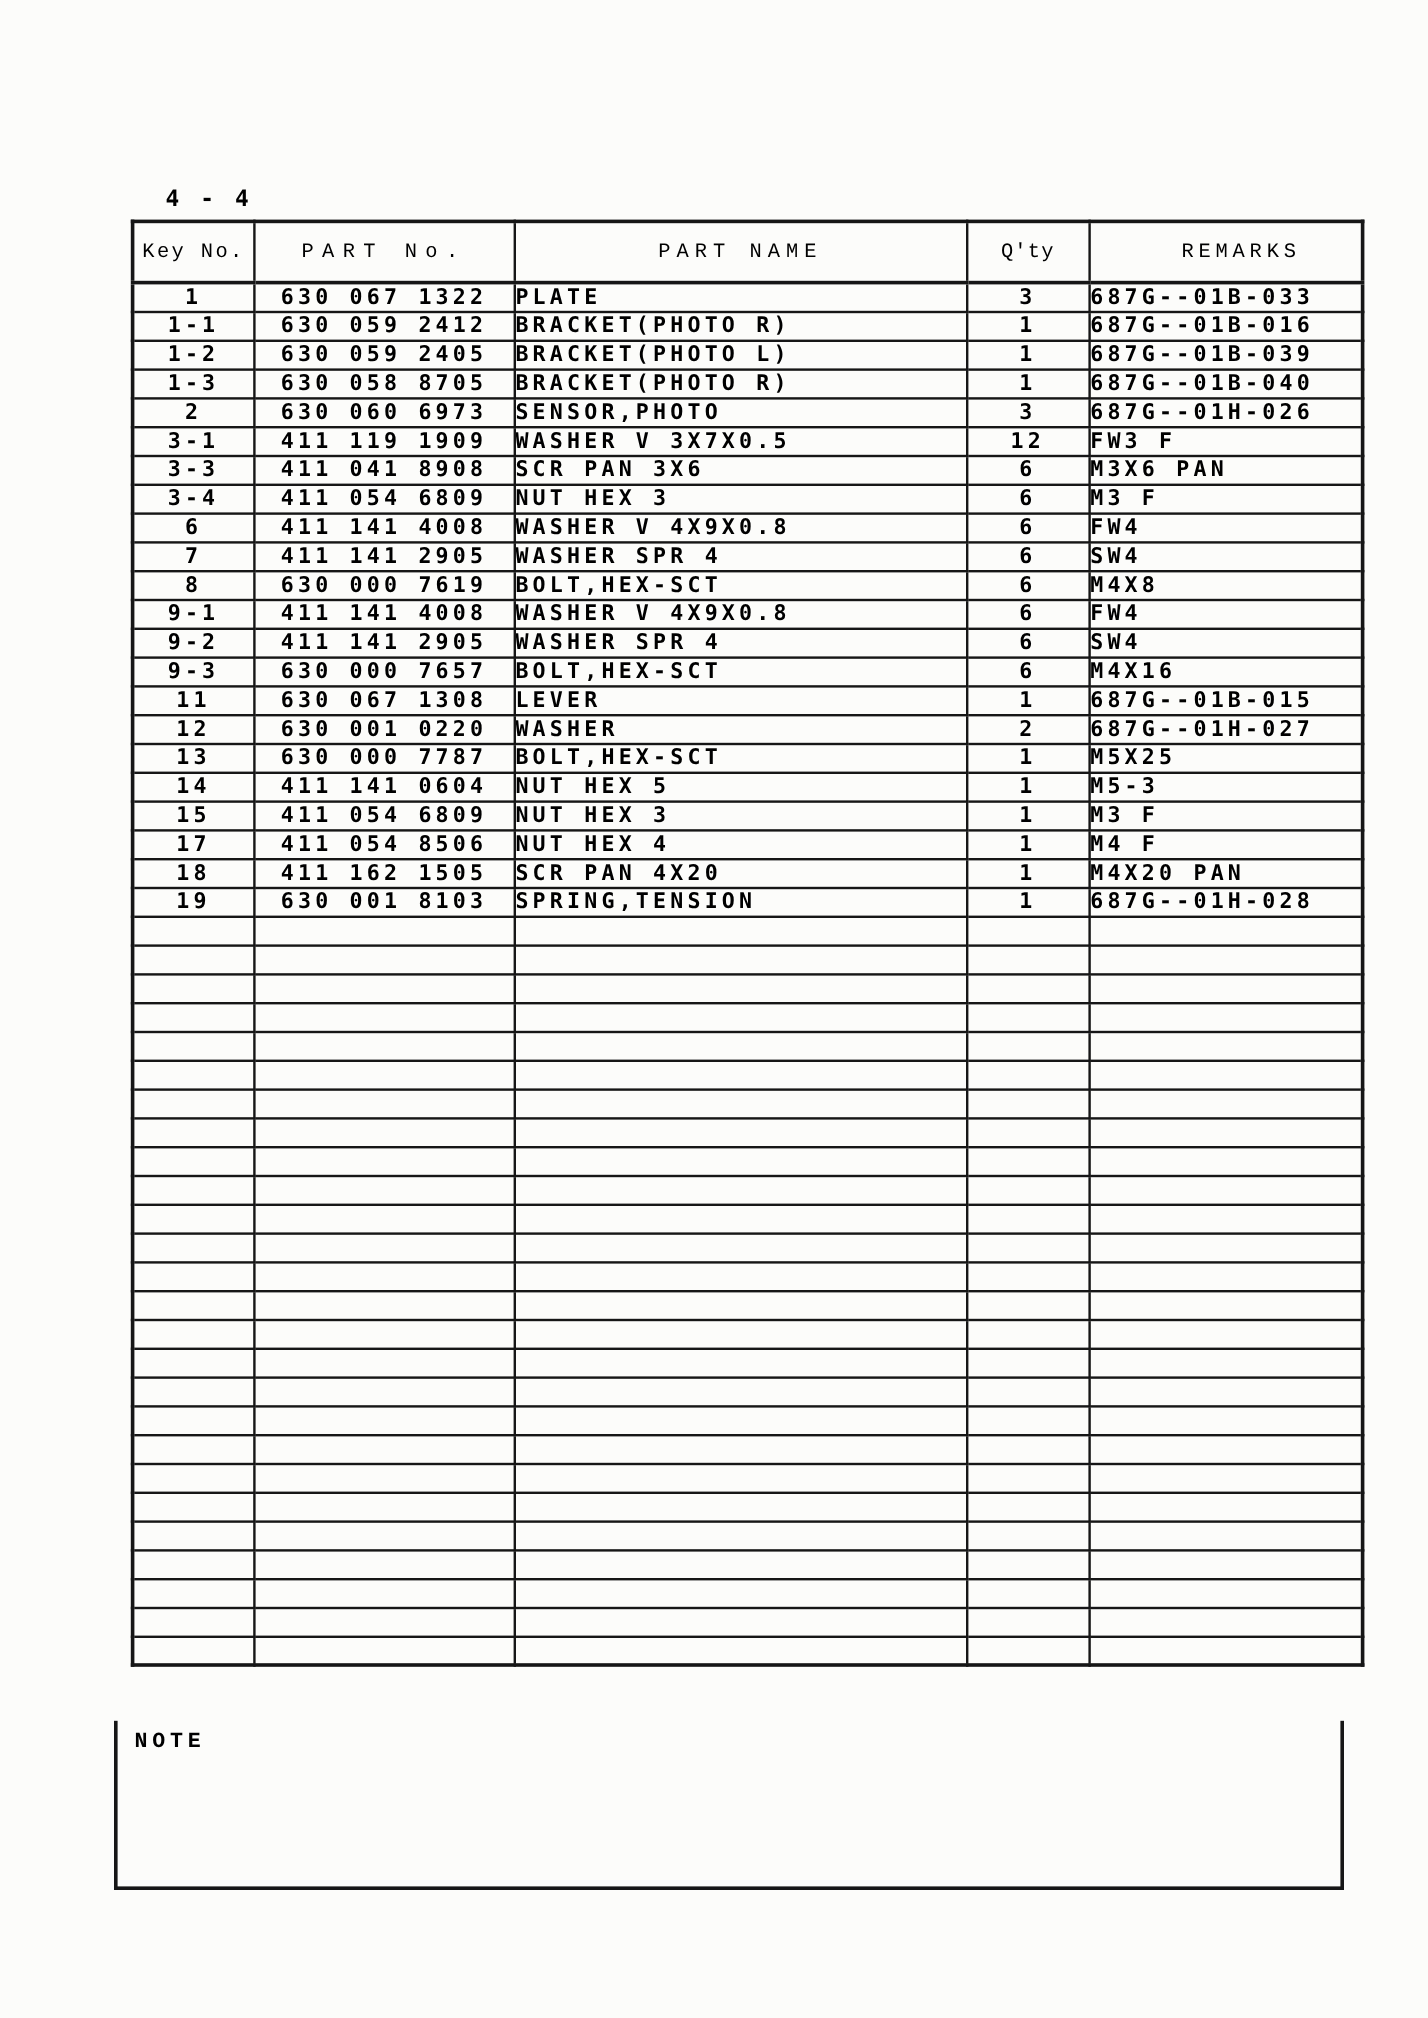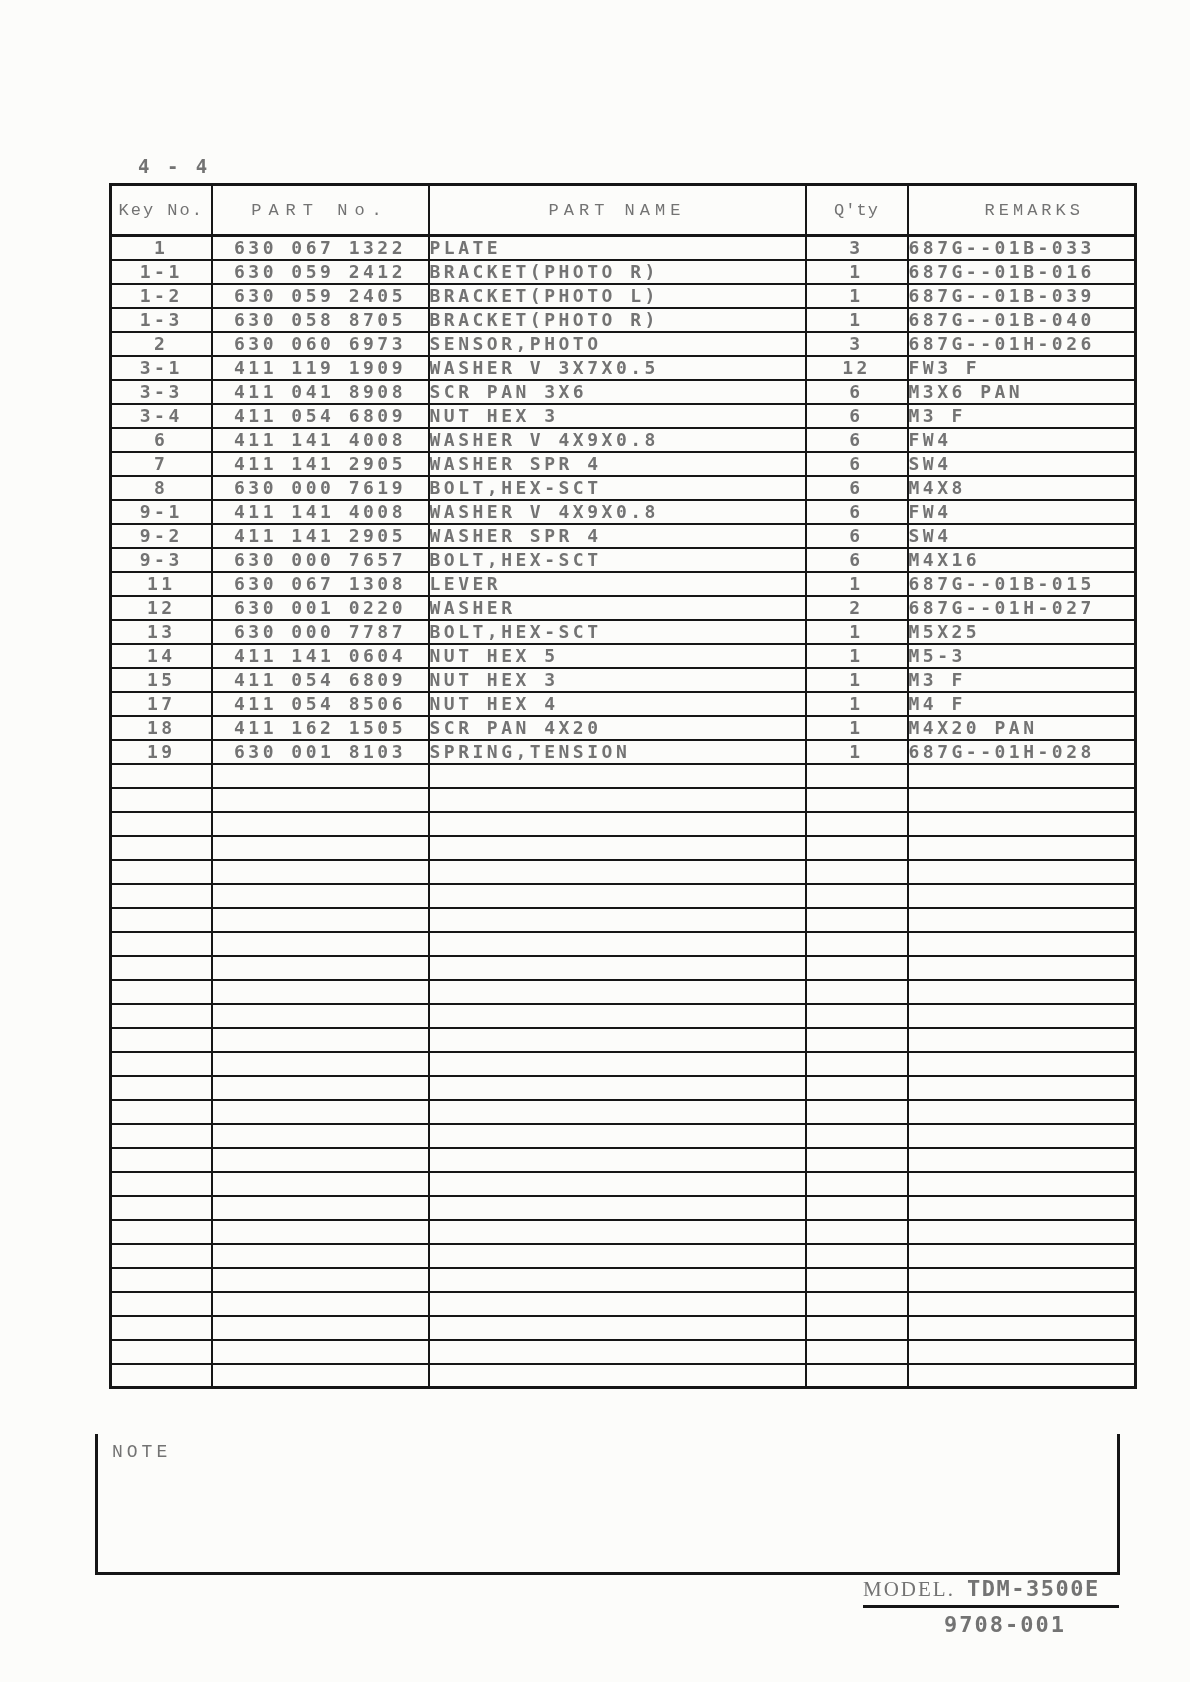--- a/index.html
+++ b/index.html
@@ -1,20 +1,20 @@
 <!DOCTYPE html>
 <html><head>
 <meta charset="utf-8">
 <style>
   html,body { margin:0; padding:0; background:#ffffff; }
   .page {
     position:relative; width:1190px; height:1682px;
     background:#fcfcfa; overflow:hidden;
     font-family:"DejaVu Sans Mono", monospace;
-    color:#737373;
+    color:#000000;
   }
   .page-label {
     position:absolute; left:138px; top:155px;
     font-family:"DejaVu Sans Mono", monospace;
     font-size:19px; font-weight:700; letter-spacing:3px; white-space:pre;
   }
   table.parts {
     position:absolute; left:109px; top:183px; width:1025px;
     border-collapse:collapse; table-layout:fixed;
     border:3px solid #161616;
@@ -46,21 +46,21 @@
   td.c3 { text-align:center; }
   td.c4 { text-align:left; padding-left:8px; letter-spacing:5px; }
   .note-box {
     position:absolute; left:95px; top:1434px; width:1025px; height:141px;
     box-sizing:border-box;
     border:3px solid #161616; border-top:none;
   }
   .note-label {
     position:absolute; left:14px; top:8px;
     font-family:"Liberation Mono", monospace;
-    font-size:18px; font-weight:400; letter-spacing:4px;
+    font-size:18px; font-weight:700; letter-spacing:4px;
   }
   .footer {
     position:absolute; left:863px; top:1576px; width:256px;
   }
   .model-line {
     display:flex; align-items:baseline; gap:12px;
     border-bottom:3px solid #161616; padding-bottom:3px;
   }
   .model-label {
     font-family:"Liberation Serif", serif;
@@ -437,21 +437,14 @@
           <td class="c3"></td>
           <td class="c4"></td>
         </tr>
       </tbody>
   </table>
 
   <div class="note-box">
     <div class="note-label">NOTE</div>
   </div>
 
-  <div class="footer">
-    <div class="model-line">
-      <span class="model-label">MODEL.</span>
-      <span class="model-value">TDM-3500E</span>
-    </div>
-    <div class="doc-number">9708-001</div>
-  </div>
 
 </div>
 
 </body></html>

